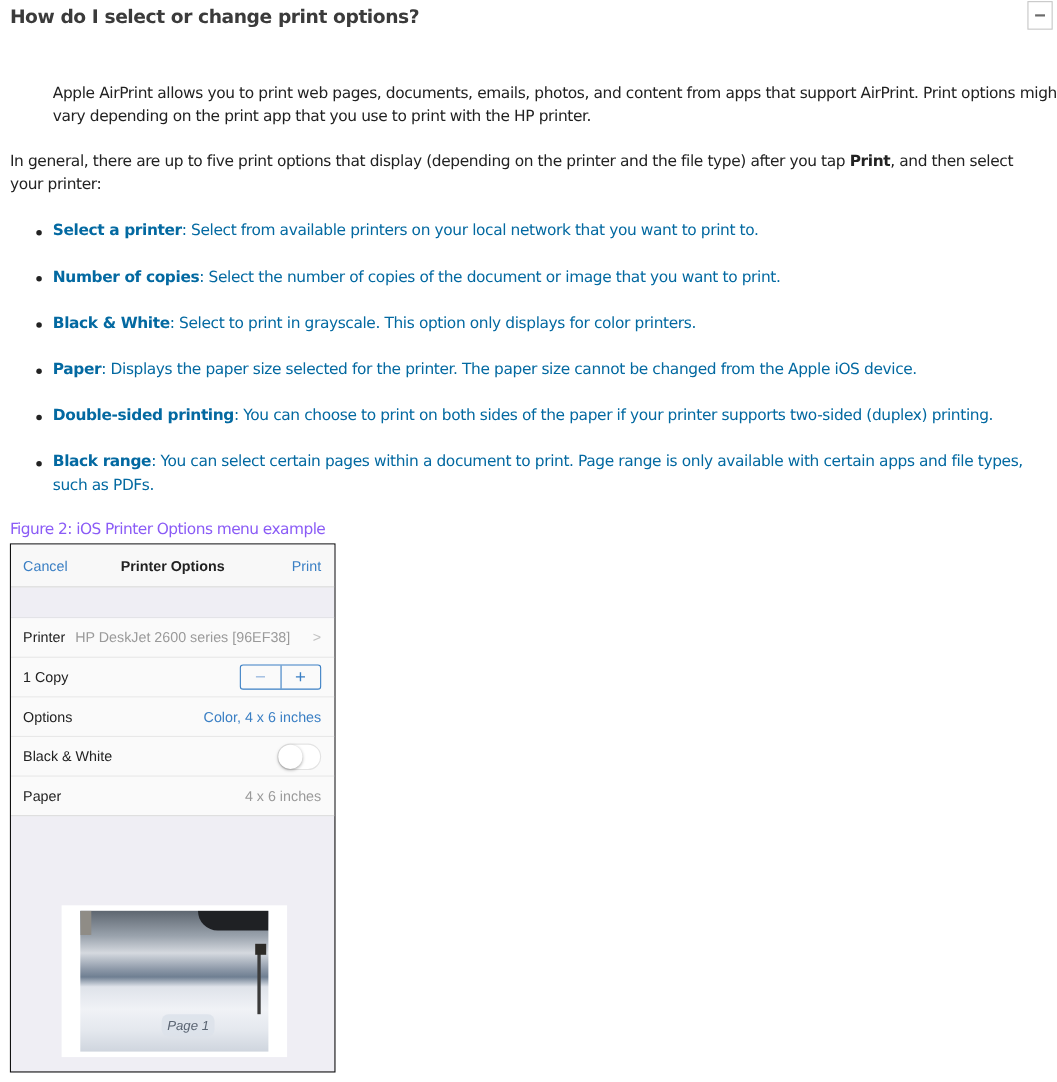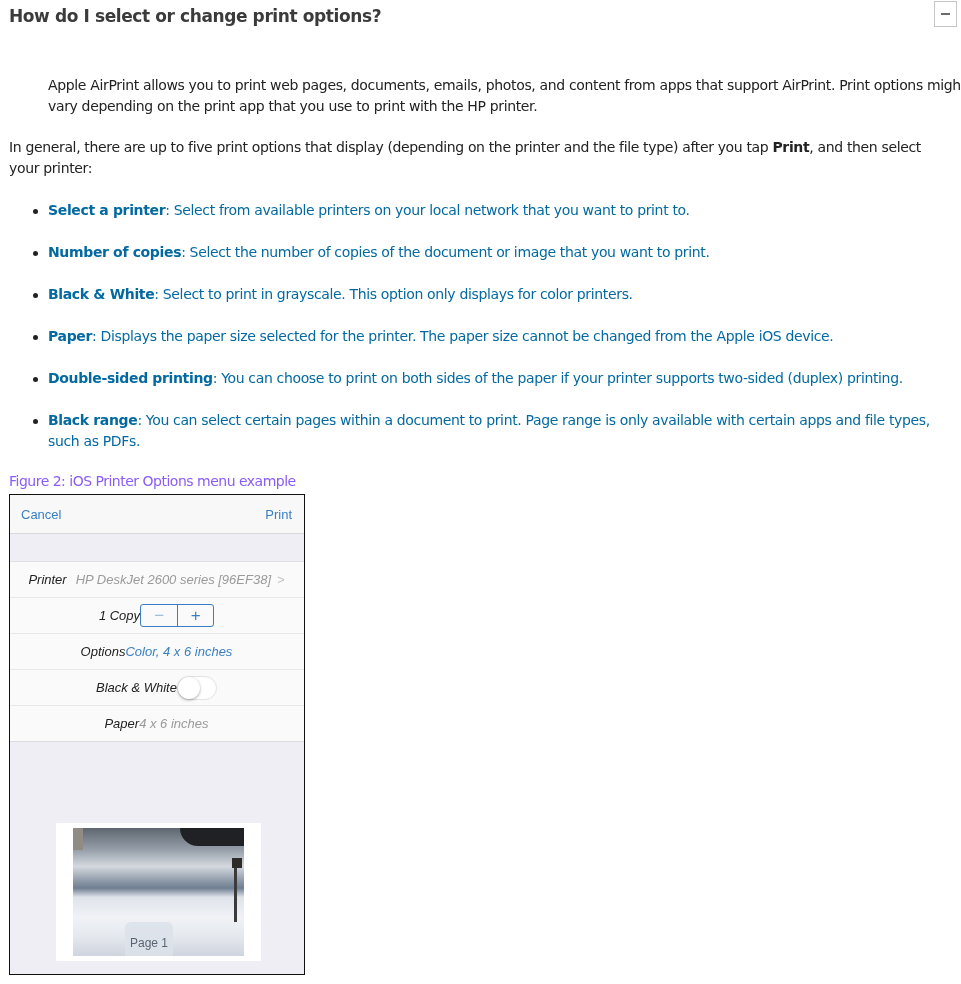--- a/index.html
+++ b/index.html
@@ -49,24 +49,23 @@
     .ios-nav {
       height: 38px; background: #f8f8f8; border-bottom: 1px solid #d9d9d9;
       display: flex; align-items: center; justify-content: space-between; padding: 0 12px 0 11px;
       font-size: 13px; position: relative;
     }
     .ios-nav .blue { color: #3a7fc4; }
     .ios-nav .center { font-weight: bold; color: #222; position: absolute; left: 0; right: 0; text-align: center; pointer-events: none; }
     .ios-gap { height: 27px; background: #efeef4; border-bottom: 1px solid #e2e2e6; }
     .ios-group { background: #fafafa; border-bottom: 1px solid #dcdcdc; }
     .ios-row {
-      height: 35px; display: flex; align-items: center; justify-content: center;
+      height: 35px; display: flex; align-items: center; justify-content: space-between;
       padding: 0 12px 0 11px; font-size: 13px; color: #222; border-bottom: 1px solid #e8e8e8;
       margin-left: 0;
-      font-style: italic;
     }
     .ios-row:last-child { border-bottom: none; }
     .ios-row .gray { color: #9a9a9a; }
     .ios-row .blue { color: #3a7fc4; }
     .printer-label { display: flex; align-items: center; gap: 9px; }
     .chev { color: #c2c2c2; font-size: 13px; margin-left: 6px; }
     .stepper {
       width: 74px; height: 23px; border: 1px solid #3a7fc4; border-radius: 3px; box-sizing: border-box;
       display: flex;
     }
@@ -90,22 +89,22 @@
       position: absolute; left: 17px; top: 5px; width: 171px; height: 128px; overflow: hidden;
       background: linear-gradient(180deg, #5e6670 0%, #9aa3ad 18%, #d5d9df 30%, #8a96a6 42%, #6f7f92 47%, #dfe3ea 54%, #f0f2f6 70%, #e4e8ee 85%, #cfd5de 100%);
     }
     .photo .roof {
       position: absolute; right: 0; top: 0; width: 64px; height: 18px; background: #1f2124; border-bottom-left-radius: 18px;
     }
     .photo .post { position: absolute; left: 0; top: 0; width: 10px; height: 22px; background: #8f8c86; }
     .photo .pole { position: absolute; right: 7px; top: 32px; width: 3px; height: 62px; background: #3b3b3b; }
     .photo .sign { position: absolute; right: 2px; top: 30px; width: 10px; height: 10px; background: #2d2b27; }
     .photo .page-label {
-      position: absolute; left: 52px; top: 94px; padding: 14px 5px; font-size: 12px; color: #5a6472;
-      background: rgba(220,226,234,0.85); border-radius: 6px;
+      position: absolute; left: 74px; top: 94px; padding: 3px 5px; font-size: 12px; color: #5a6472;
+      background: rgba(220,226,234,0.85); border-radius: 6px; font-style: italic;
     }
   </style>
 </head>
 <body>
 
 <h1 class="title">How do I select or change print options?</h1>
 <div class="collapse-btn">
   <span class="bar"></span>
 </div>
 
@@ -119,20 +118,21 @@
   <li><b>Paper</b><span>: Displays the paper size selected for the printer. The paper size cannot be changed from the Apple iOS device.</span></li>
   <li><b>Double-sided printing</b><span>: You can choose to print on both sides of the paper if your printer supports two-sided (duplex) printing.</span></li>
   <li><b>Black range</b><span>: You can select certain pages within a document to print. Page range is only available with certain apps and file types, such as PDFs.</span></li>
 </ul>
 
 <p class="fig-caption">Figure 2: iOS Printer Options menu example</p>
 
 <div class="figure">
   <div class="ios-nav">
     <span class="blue">Cancel</span>
+    <span class="center">Printer Options</span>
     <span class="blue">Print</span>
   </div>
   <div class="ios-gap"></div>
   <div class="ios-group">
     <div class="ios-row">
       <span class="printer-label">
         <span>Printer</span>
         <span class="gray">HP DeskJet 2600 series [96EF38]</span>
       </span>
       <span class="chev">&gt;</span>

